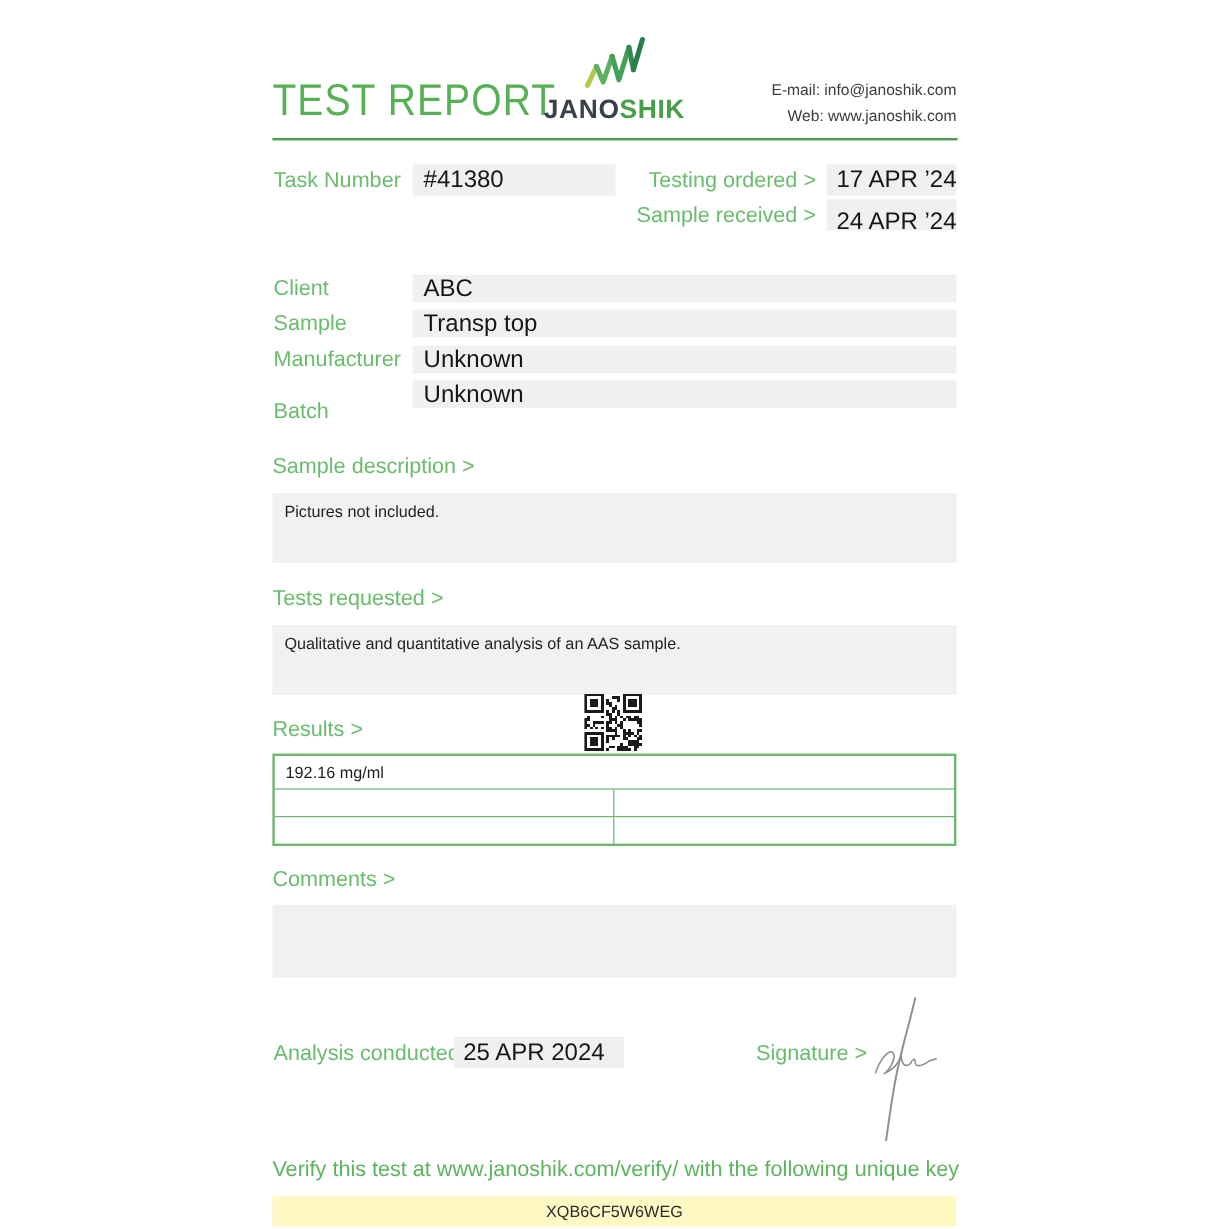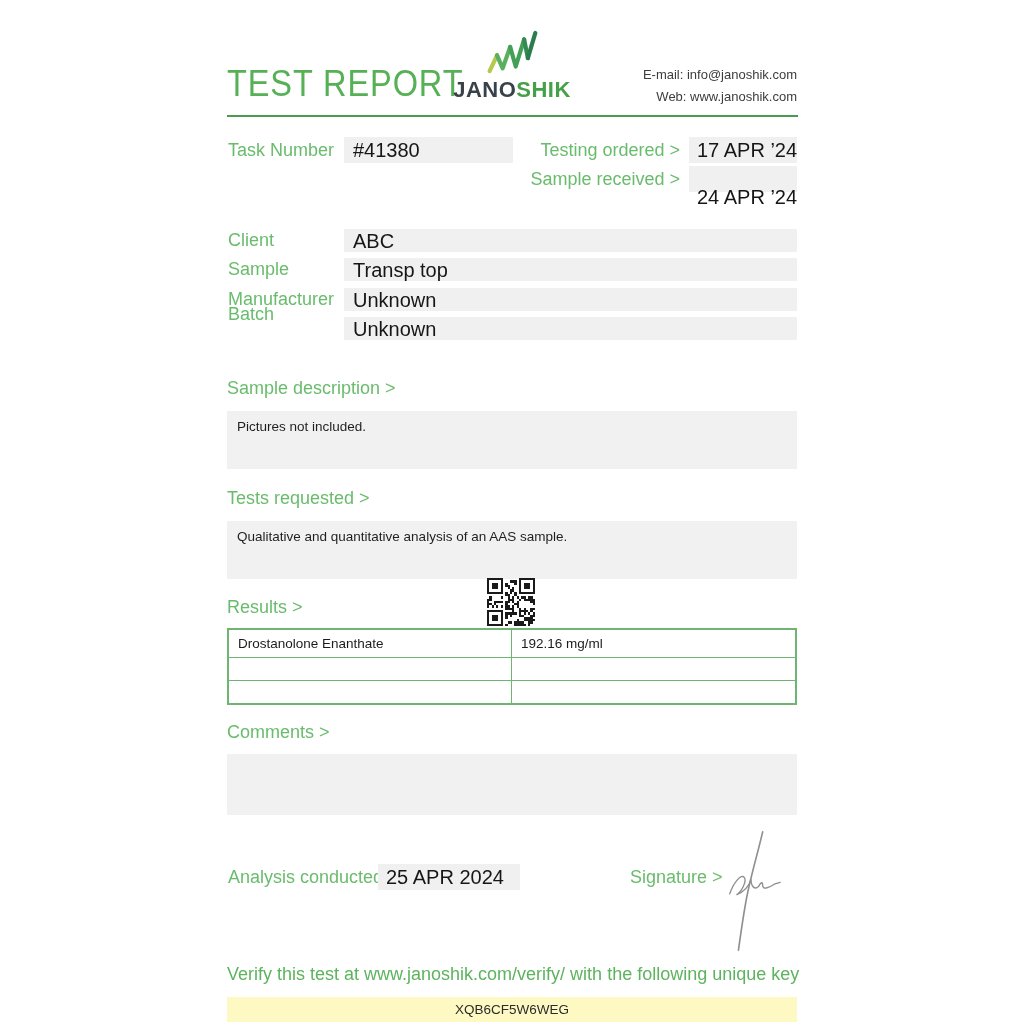--- a/index.html
+++ b/index.html
@@ -27,21 +27,21 @@
   
   .glabel { font-size:18px; color:#6abc6d; white-space:nowrap; }
   .vbox { background:#f0f0f0; font-size:20px; color:#161616; white-space:nowrap; }
   .secbox { background:#f1f1f1; font-size:13.5px; color:#1f1f1f; padding:8px 10px; }
 
   .task-label { left:228px; top:124px; }
   .task-box { left:344px; top:121px; width:169px; height:26px; padding:2px 0 0 9px; }
   .ordered-label { left:480px; top:124px; width:200px; text-align:right; }
   .ordered-box { left:689px; top:121px; width:108px; height:26px; padding:2px 0 0 8px; }
   .received-label { left:480px; top:153px; width:200px; text-align:right; }
-  .received-box { left:689px; top:150px; width:108px; height:26px; padding:20px 0 0 8px; }
+  .received-box { left:689px; top:150px; width:108px; height:26px; padding:8px 0 0 8px; }
 
   .info-label { left:228px; }
   .info-box { left:344px; width:453px; height:23px; padding:1px 0 0 9px; }
 
   .sec-label { left:227px; }
   .sec-box { left:227px; width:570px; }
 
   
   .rtable { left:227px; top:612px; width:570px; border:2px solid #6fb471; background:#fff; }
   .rrow { display:flex; border-top:1.5px solid #6fb471; height:23px; }
@@ -100,21 +100,21 @@
 
   <div class="abs glabel info-label" style="top:214px">Client</div>
   <div class="abs vbox info-box" style="top:213px">ABC</div>
 
   <div class="abs glabel info-label" style="top:243px">Sample</div>
   <div class="abs vbox info-box" style="top:242px">Transp top</div>
 
   <div class="abs glabel info-label" style="top:273px">Manufacturer</div>
   <div class="abs vbox info-box" style="top:272px">Unknown</div>
 
-  <div class="abs glabel info-label" style="top:288px">Batch</div>
+  <div class="abs glabel info-label" style="top:316px">Batch</div>
   <div class="abs vbox info-box" style="top:301px">Unknown</div>
 
   <div class="abs glabel sec-label" style="top:362px">Sample description &gt;</div>
   <div class="abs secbox sec-box" style="top:395px;height:58px">Pictures not included.</div>
 
   <div class="abs glabel sec-label" style="top:472px">Tests requested &gt;</div>
   <div class="abs secbox sec-box" style="top:505px;height:58px">Qualitative and quantitative analysis of an AAS sample.</div>
 
   <div class="abs glabel sec-label" style="top:581px">Results &gt;</div>
 
@@ -335,21 +335,20 @@
         <rect x="13" y="20" width="1" height="1" fill="#1a1a1a"></rect>
         <rect x="14" y="20" width="1" height="1" fill="#1a1a1a"></rect>
         <rect x="15" y="20" width="1" height="1" fill="#1a1a1a"></rect>
         <rect x="16" y="20" width="1" height="1" fill="#1a1a1a"></rect>
         <rect x="18" y="20" width="1" height="1" fill="#1a1a1a"></rect>
       </svg>
   </div>
 
   <div class="abs rtable">
     <div class="rrow first">
-      <div class="rcell name">Drostanolone Enanthate</div>
       <div class="rcell val">192.16 mg/ml</div>
     </div>
     <div class="rrow">
       <div class="rcell name"></div>
       <div class="rcell val"></div>
     </div>
     <div class="rrow">
       <div class="rcell name"></div>
       <div class="rcell val"></div>
     </div>

